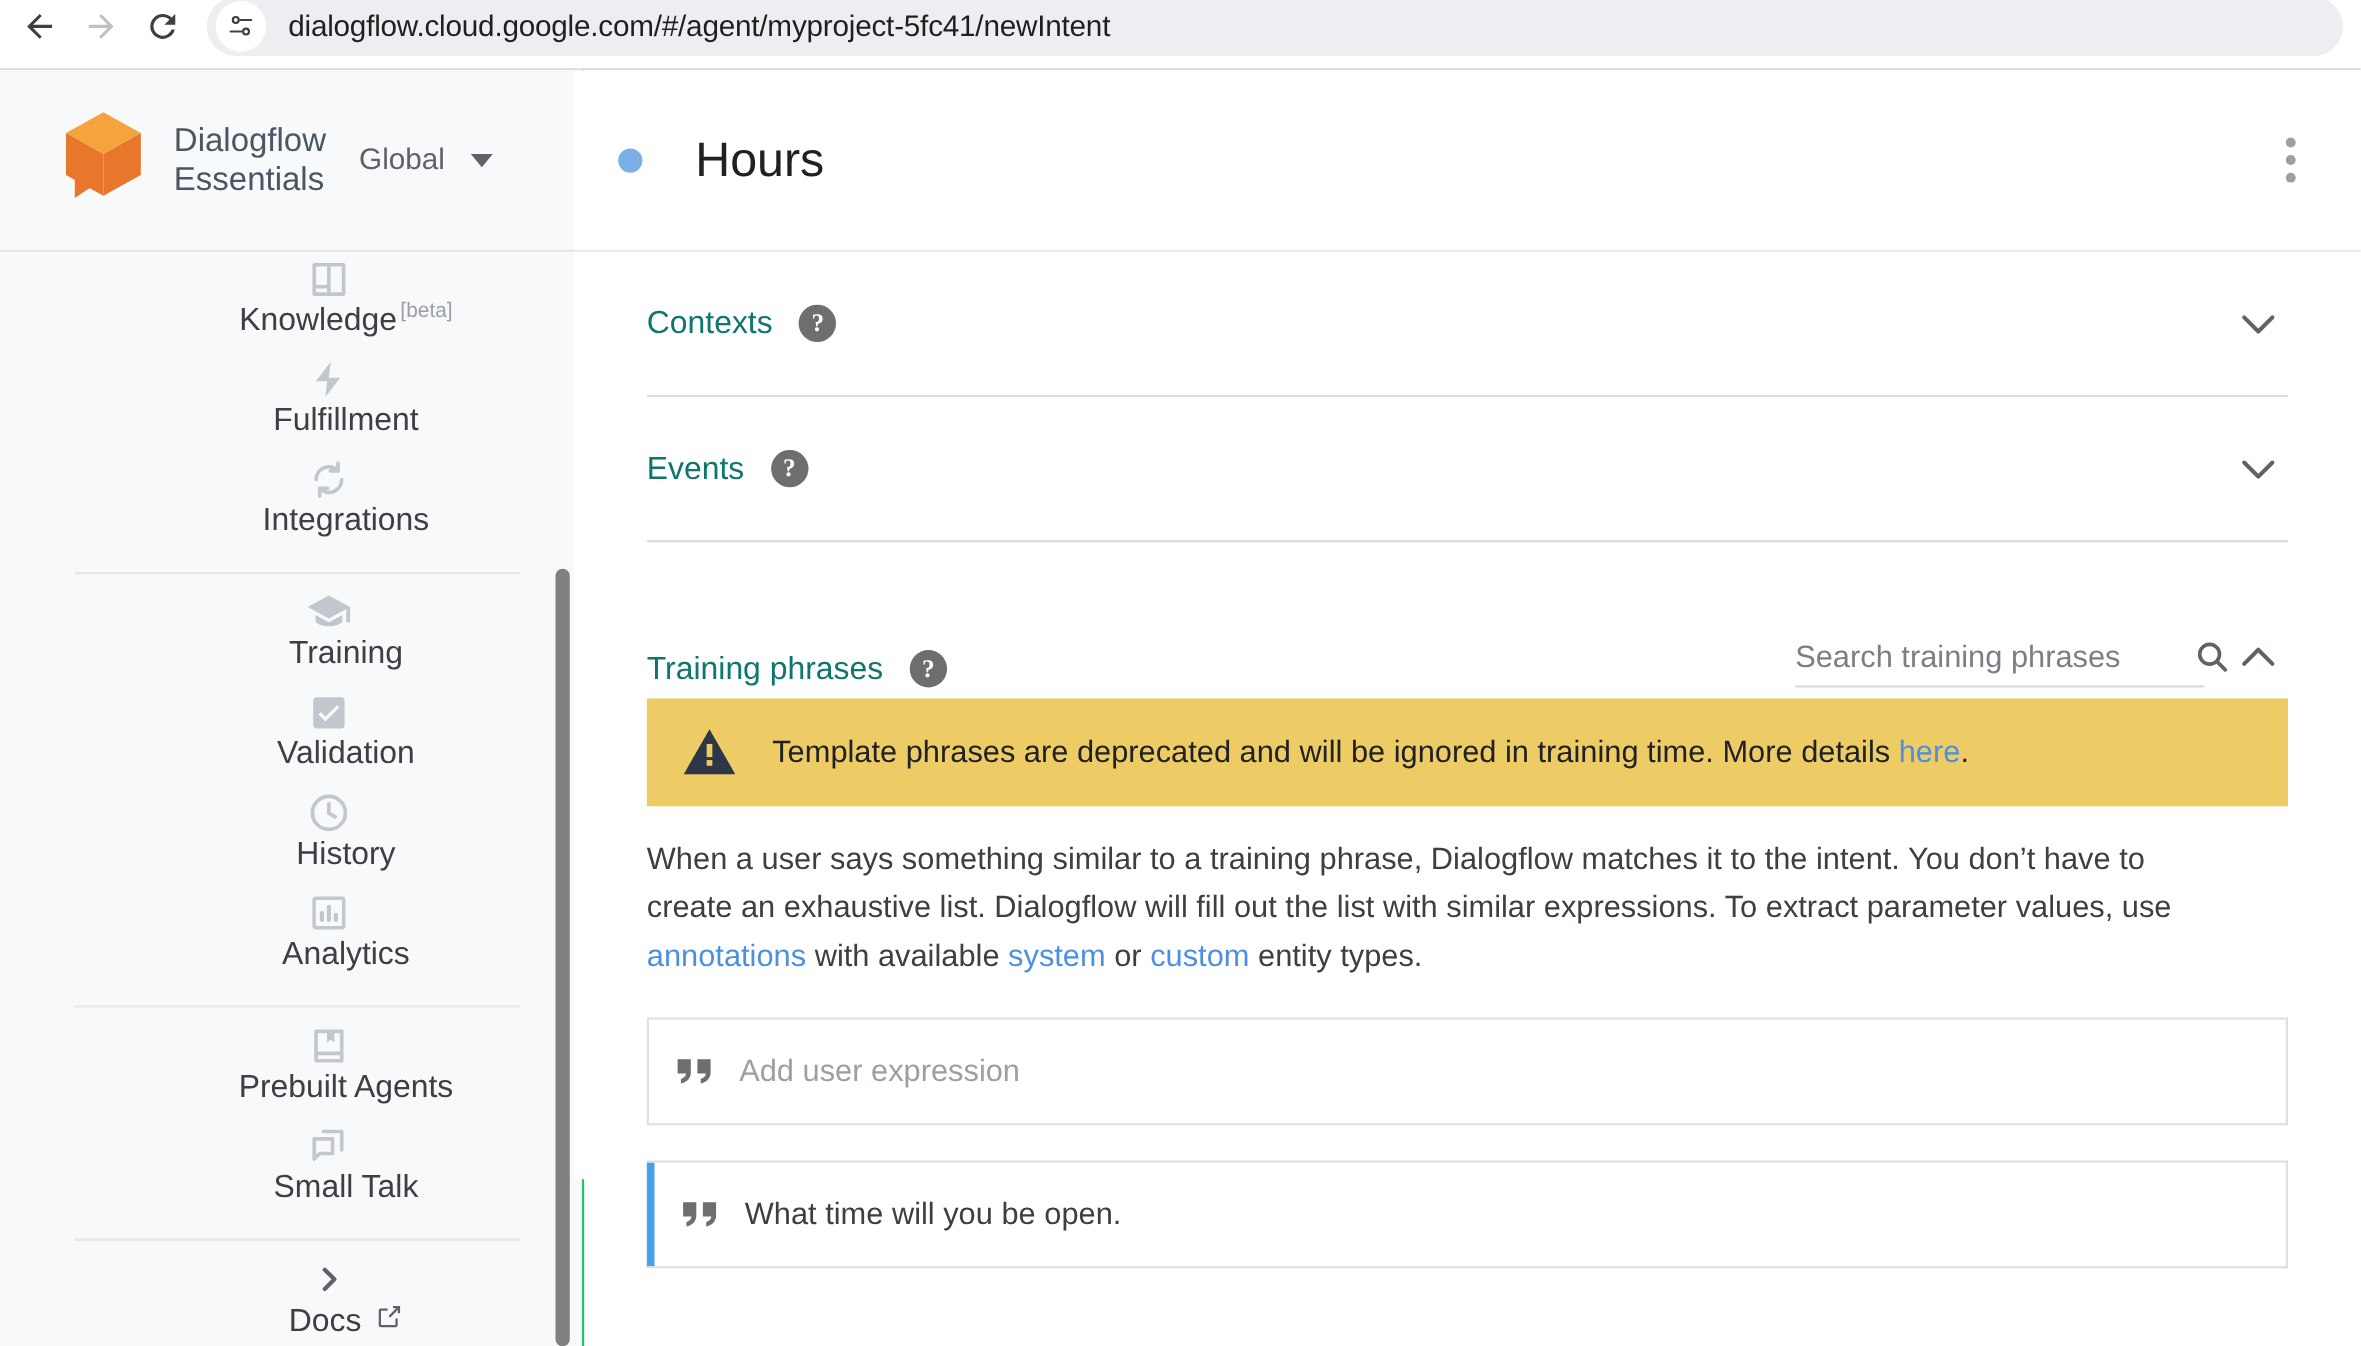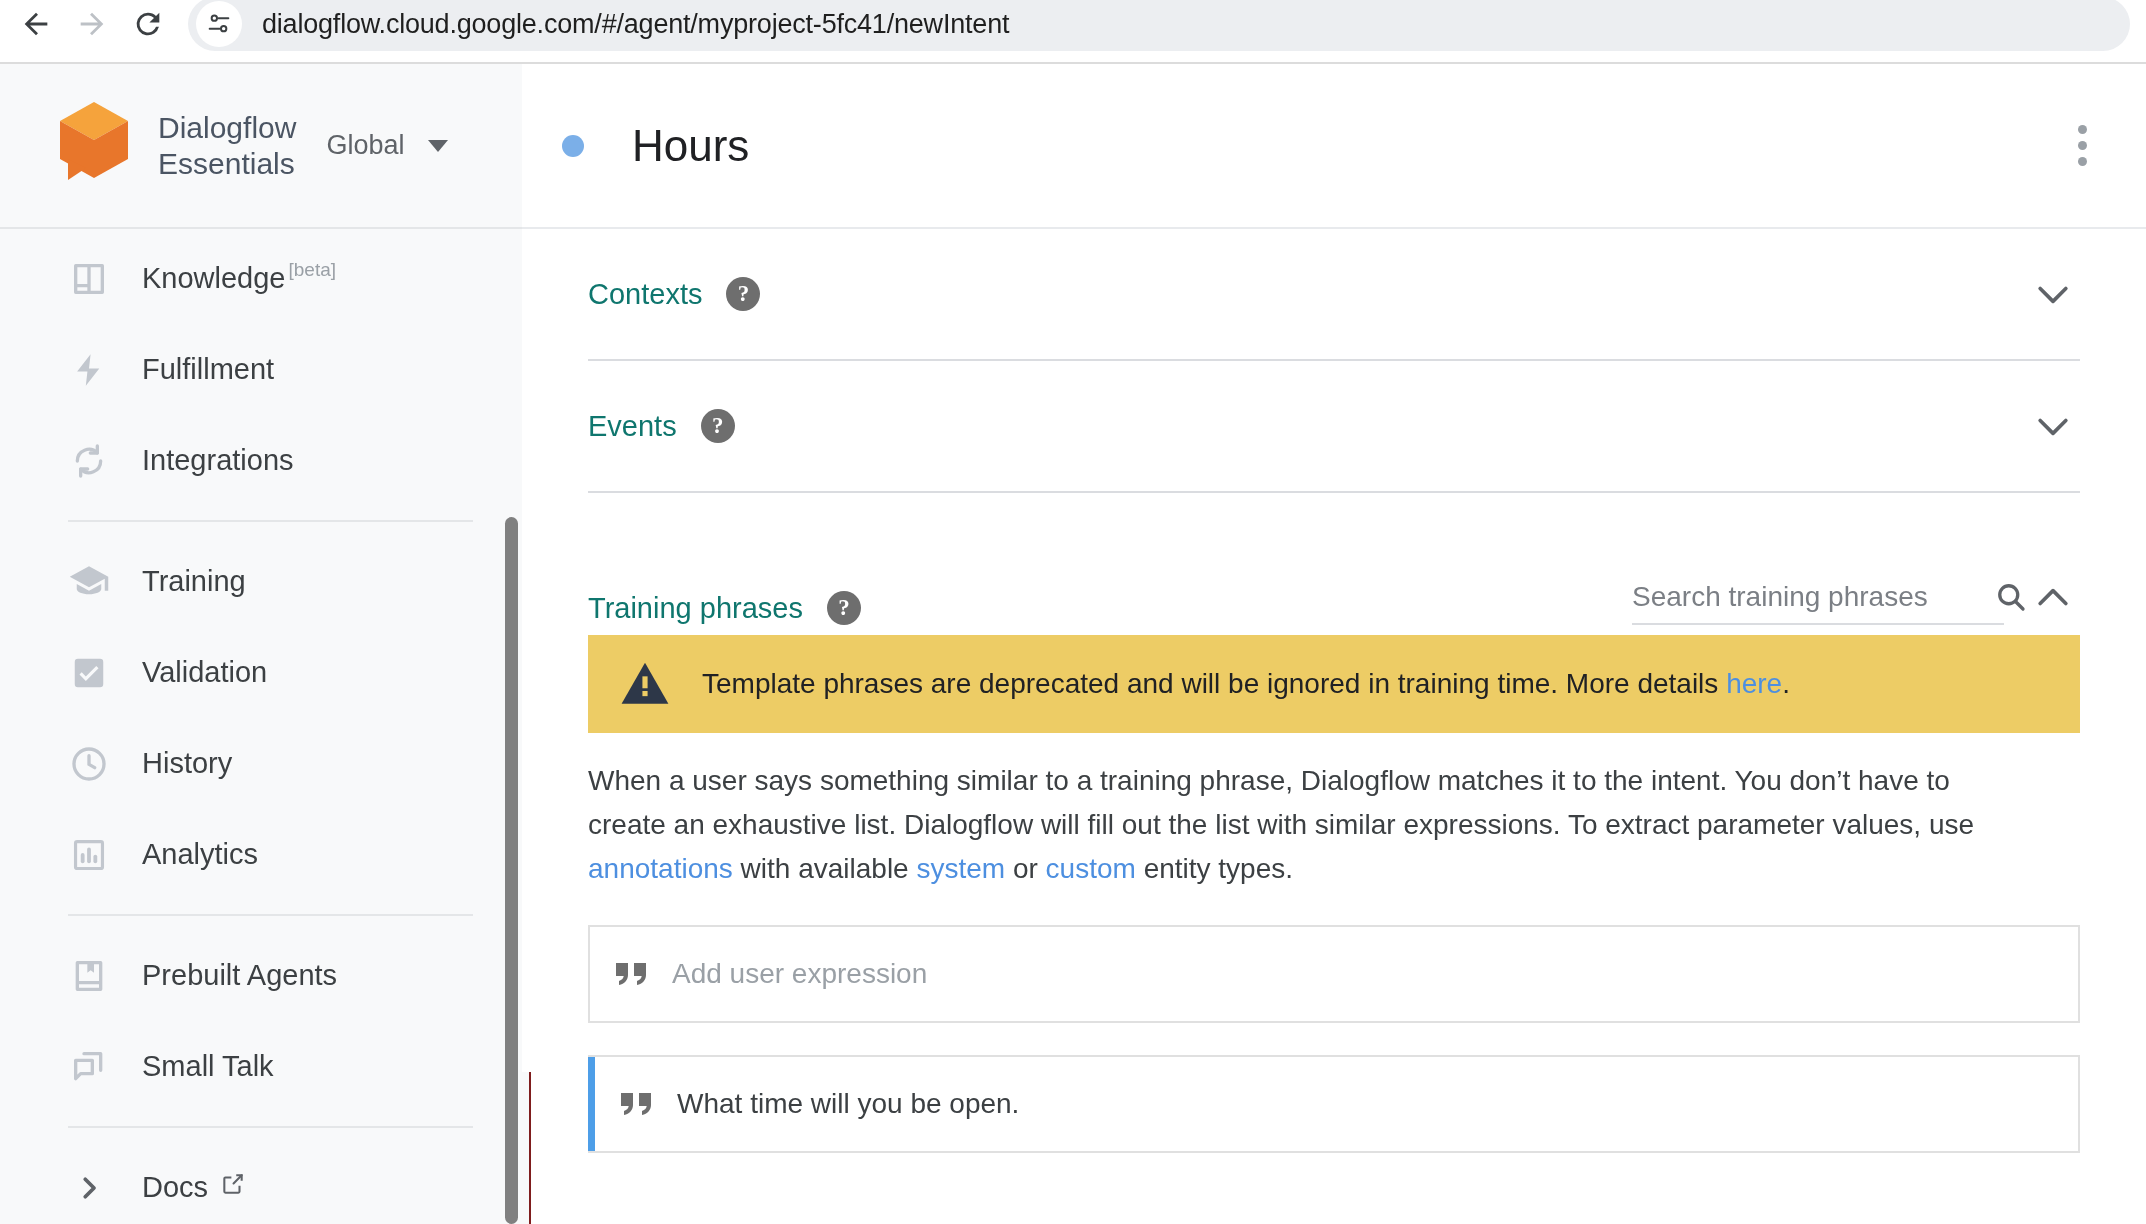--- a/index.html
+++ b/index.html
@@ -58,21 +58,21 @@
     position: absolute; top: 64px; left: 0;
     width: 2146px; height: 1160px;
     background: #ffffff;
   }
 
   
   .sidebar {
     position: absolute; top: 0; left: 0;
     width: 531px; height: 1160px;
     background: #f8f9fa;
-    border-right: 2px solid #7f1d1d;
+    border-right: 2px solid #22c55e;
   }
   .brand {
     height: 165px;
     display: flex; align-items: center;
     padding-left: 56px;
     border-bottom: 2px solid #e4e6e8;
   }
   .brand-logo { width: 76px; height: 92px; flex: none; }
   .brand-name {
     margin-left: 26px;
@@ -92,20 +92,21 @@
     border-left: 10px solid transparent;
     border-right: 10px solid transparent;
     border-top: 12px solid #5f6368;
   }
 
   .navlist { padding-top: 4px; }
   .navitem {
     height: 91px;
     display: flex; align-items: center;
     padding-left: 68px;
+    flex-direction: column;
   }
   .navitem .ico {
     width: 42px; height: 42px; min-width: 42px;
     display: flex; align-items: center; justify-content: center;
     color: #c2c7ce;
   }
   .navitem .lbl {
     margin-left: 32px;
     font-size: 29px;
     color: #3c4043;

